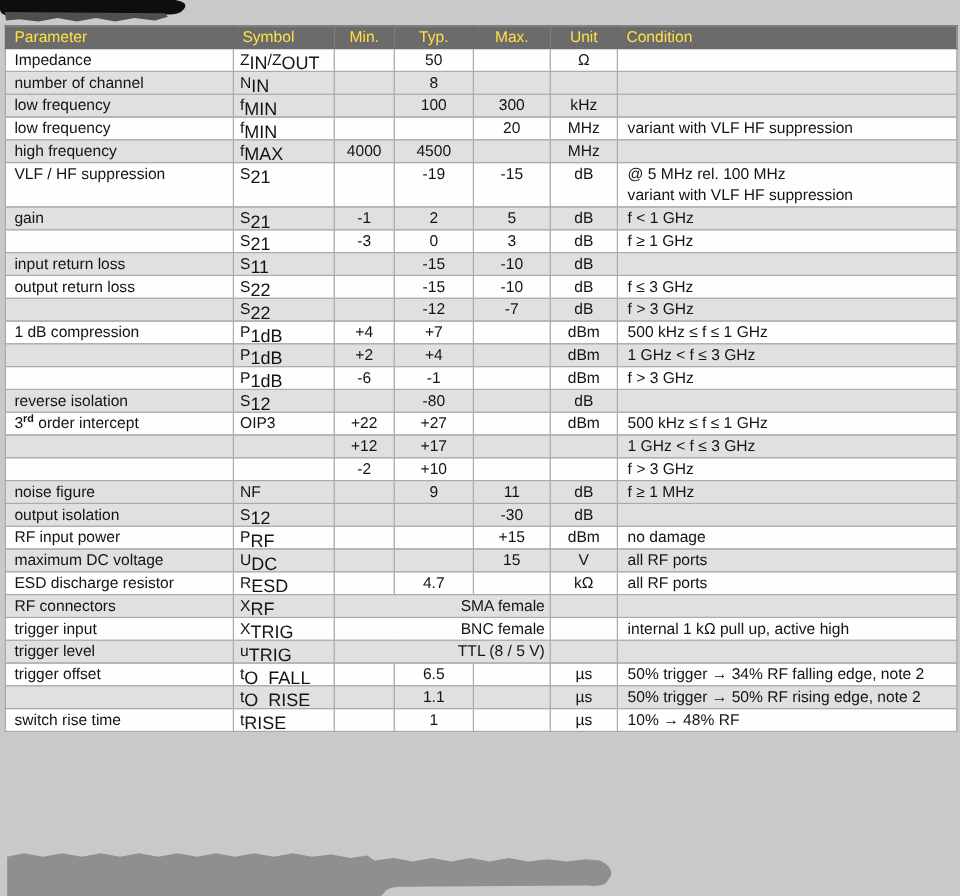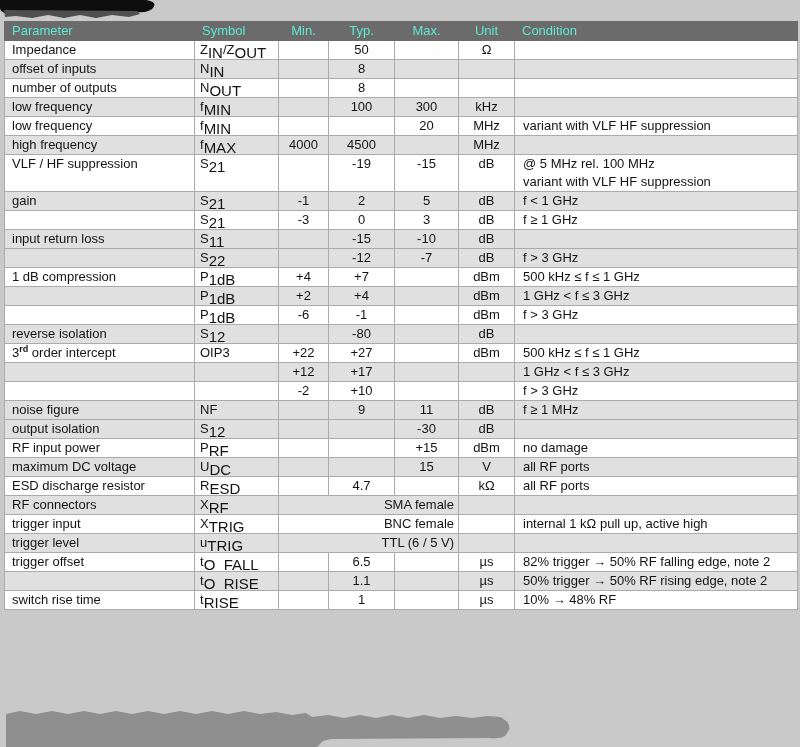--- a/index.html
+++ b/index.html
@@ -22,21 +22,21 @@
     table-layout:fixed;
   }
   .spec th, .spec td {
     font-size:13px;
     font-weight:400;
     color:#141414;
     overflow:hidden;
   }
   .spec thead th {
     background:#6b6b6b;
-    color:#5eead4;
+    color:#fde047;
     height:18px;
     padding:0 4px;
     text-align:center;
     border:1px solid #6b6b6b;
     line-height:18px;
     white-space:nowrap;
   }
   .spec thead th.left { text-align:left; padding-left:7px; }
   .spec td {
     border:1px solid #ababab;
@@ -89,31 +89,22 @@
       <tr class="white">
         <td class="c-param">Impedance</td>
         <td class="c-symbol">Z<sub>IN</sub>/Z<sub>OUT</sub></td>
         <td class="c-num"></td>
         <td class="c-num">50</td>
         <td class="c-num"></td>
         <td class="c-unit">Ω</td>
         <td class="c-cond"></td>
       </tr>
       <tr class="gray">
-        <td class="c-param">offset of inputs</td>
+        <td class="c-param">number of channel</td>
         <td class="c-symbol">N<sub>IN</sub></td>
-        <td class="c-num"></td>
-        <td class="c-num">8</td>
-        <td class="c-num"></td>
-        <td class="c-unit"></td>
-        <td class="c-cond"></td>
-      </tr>
-      <tr class="white">
-        <td class="c-param">number of outputs</td>
-        <td class="c-symbol">N<sub>OUT</sub></td>
         <td class="c-num"></td>
         <td class="c-num">8</td>
         <td class="c-num"></td>
         <td class="c-unit"></td>
         <td class="c-cond"></td>
       </tr>
       <tr class="gray">
         <td class="c-param">low frequency</td>
         <td class="c-symbol">f<sub>MIN</sub></td>
         <td class="c-num"></td>
@@ -170,20 +161,29 @@
       </tr>
       <tr class="gray">
         <td class="c-param">input return loss</td>
         <td class="c-symbol">S<sub>11</sub></td>
         <td class="c-num"></td>
         <td class="c-num">-15</td>
         <td class="c-num">-10</td>
         <td class="c-unit">dB</td>
         <td class="c-cond"></td>
       </tr>
+      <tr class="white">
+        <td class="c-param">output return loss</td>
+        <td class="c-symbol">S<sub>22</sub></td>
+        <td class="c-num"></td>
+        <td class="c-num">-15</td>
+        <td class="c-num">-10</td>
+        <td class="c-unit">dB</td>
+        <td class="c-cond">f ≤ 3 GHz</td>
+      </tr>
       <tr class="gray">
         <td class="c-param"></td>
         <td class="c-symbol">S<sub>22</sub></td>
         <td class="c-num"></td>
         <td class="c-num">-12</td>
         <td class="c-num">-7</td>
         <td class="c-unit">dB</td>
         <td class="c-cond">f &gt; 3 GHz</td>
       </tr>
       <tr class="white">
@@ -304,32 +304,32 @@
       <tr class="white">
         <td class="c-param">trigger input</td>
         <td class="c-symbol">X<sub>TRIG</sub></td>
         <td class="c-span" colspan="3">BNC female</td>
         <td class="c-unit"></td>
         <td class="c-cond">internal 1 kΩ pull up, active high</td>
       </tr>
       <tr class="gray">
         <td class="c-param">trigger level</td>
         <td class="c-symbol">u<sub>TRIG</sub></td>
-        <td class="c-span" colspan="3">TTL (6 / 5 V)</td>
+        <td class="c-span" colspan="3">TTL (8 / 5 V)</td>
         <td class="c-unit"></td>
         <td class="c-cond"></td>
       </tr>
       <tr class="white">
         <td class="c-param">trigger offset</td>
         <td class="c-symbol">t<sub>O_FALL</sub></td>
         <td class="c-num"></td>
         <td class="c-num">6.5</td>
         <td class="c-num"></td>
         <td class="c-unit">µs</td>
-        <td class="c-cond justify">82% trigger → 50% RF falling edge, note 2</td>
+        <td class="c-cond justify">50% trigger → 34% RF falling edge, note 2</td>
       </tr>
       <tr class="gray">
         <td class="c-param"></td>
         <td class="c-symbol">t<sub>O_RISE</sub></td>
         <td class="c-num"></td>
         <td class="c-num">1.1</td>
         <td class="c-num"></td>
         <td class="c-unit">µs</td>
         <td class="c-cond justify">50% trigger → 50% RF rising edge, note 2</td>
       </tr>

